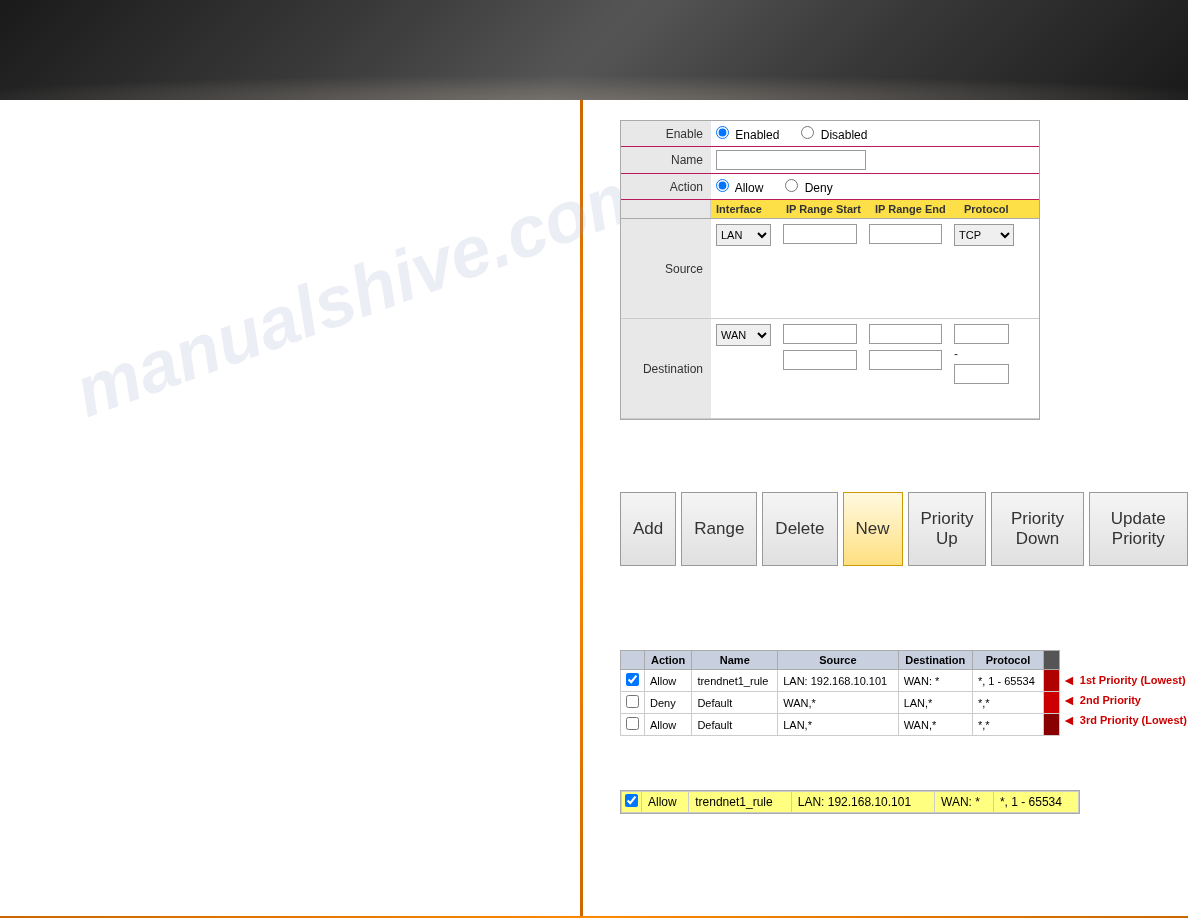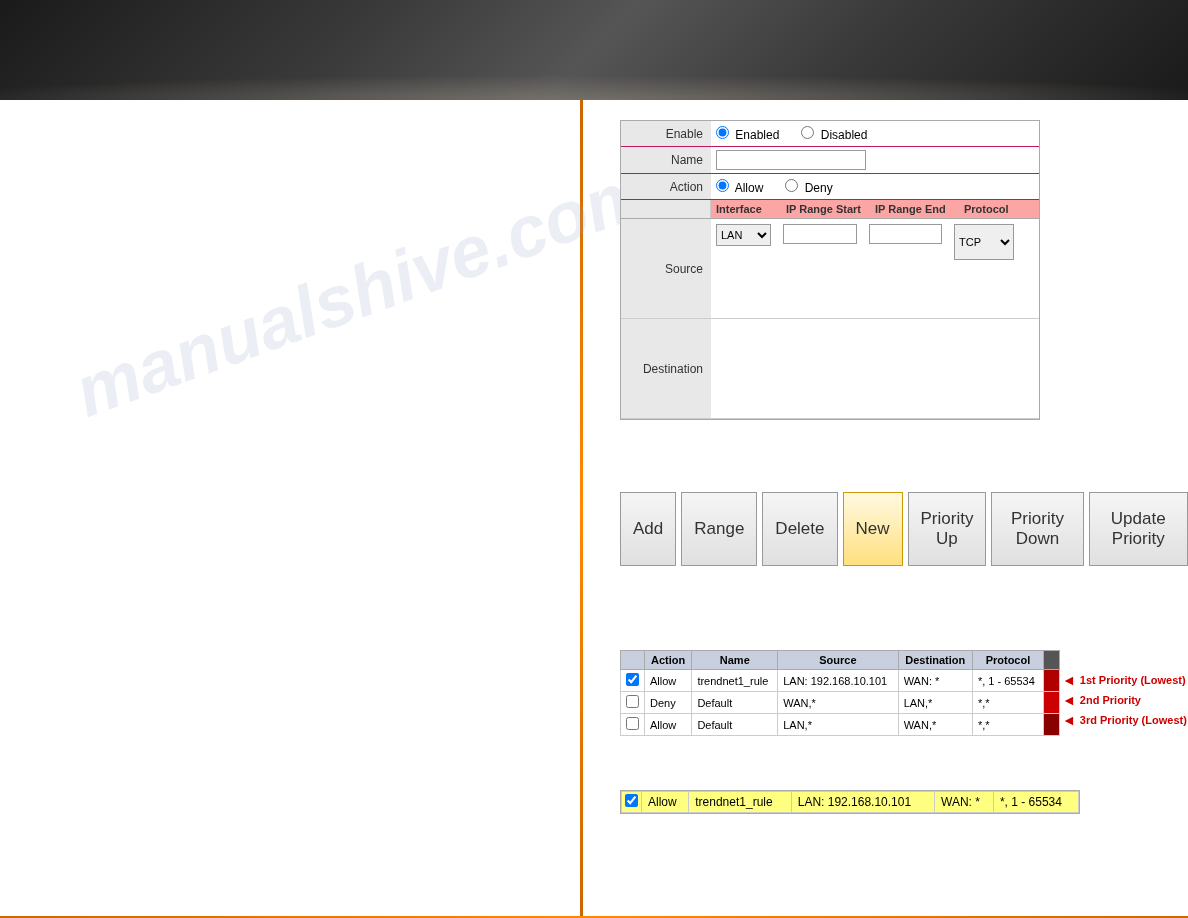--- a/index.html
+++ b/index.html
@@ -99,21 +99,21 @@
       height: 20px;
     }
 
     .form-input-name {
       width: 150px;
     }
 
     
     .table-header-row {
       display: flex;
-      background: #fca5a5;
+      background: #fde047;
       border-bottom: 1px solid #aaa;
     }
     .th-label-spacer {
       width: 90px;
       background: #e8e8e8;
       border-right: 1px solid #ccc;
     }
     .th-cols {
       flex: 1;
       display: flex;
@@ -174,21 +174,21 @@
     }
     .protocol-col {
       width: 80px;
       display: flex;
       flex-direction: column;
       gap: 3px;
       align-items: flex-start;
     }
     .proto-select {
       width: 60px;
-      height: 36px;
+      height: 22px;
       font-size: 11px;
       border: 1px solid #999;
     }
     .proto-input {
       width: 55px;
       height: 20px;
       border: 1px solid #999;
       padding: 2px 3px;
       font-size: 11px;
     }
@@ -367,20 +367,39 @@
             <option>UDP</option>
             <option>ICMP</option>
             <option>ANY</option>
           </select>
         </div>
       </div>
     </div>
 
     <div class="src-dst-row">
       <div class="src-dst-label">Destination</div>
+      <div class="src-dst-content">
+        <select class="iface-select">
+          <option>WAN</option>
+          <option>LAN</option>
+        </select>
+        <div class="ip-range-col">
+          <input type="text" class="ip-input" style="">
+          <input type="text" class="ip-input" style="margin-top: 3px;">
+        </div>
+        <div class="ip-range-col">
+          <input type="text" class="ip-input" style="">
+          <input type="text" class="ip-input" style="margin-top: 3px;">
+        </div>
+        <div class="protocol-col">
+          <input type="text" class="proto-input" style="">
+          <span class="proto-dash">-</span>
+          <input type="text" class="proto-input" style="">
+        </div>
+      </div>
     </div>
 
   </div>
 
   <div class="buttons-row">
     <button class="btn">Add</button>
     <button class="btn">Range</button>
     <button class="btn">Delete</button>
     <button class="btn btn-new">New</button>
     <button class="btn">Priority Up</button>

